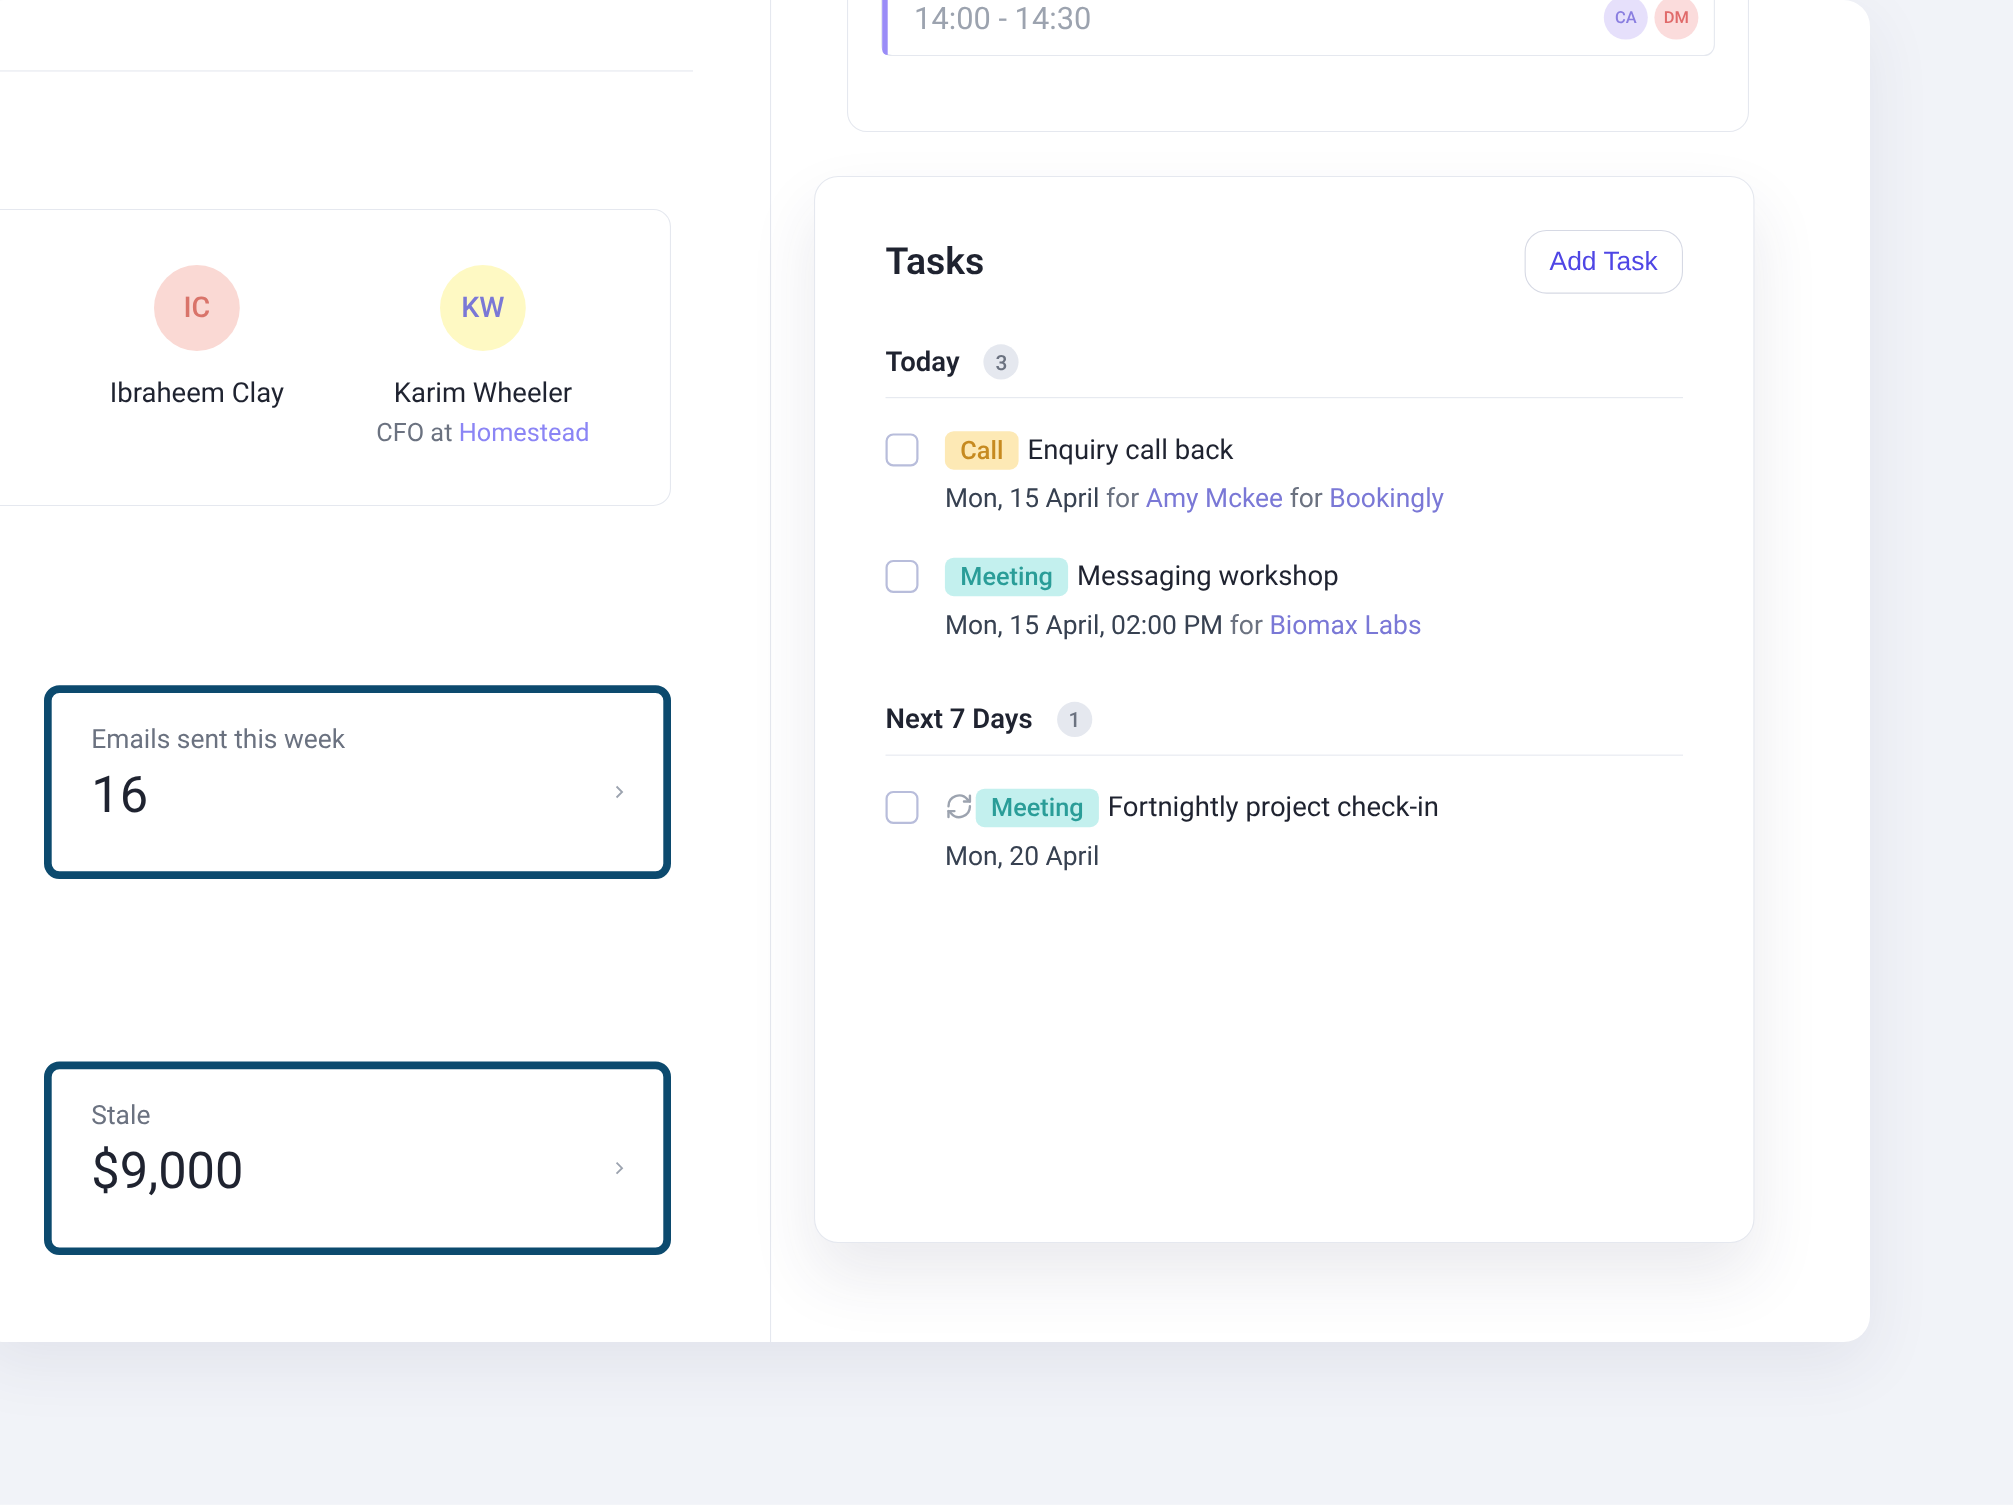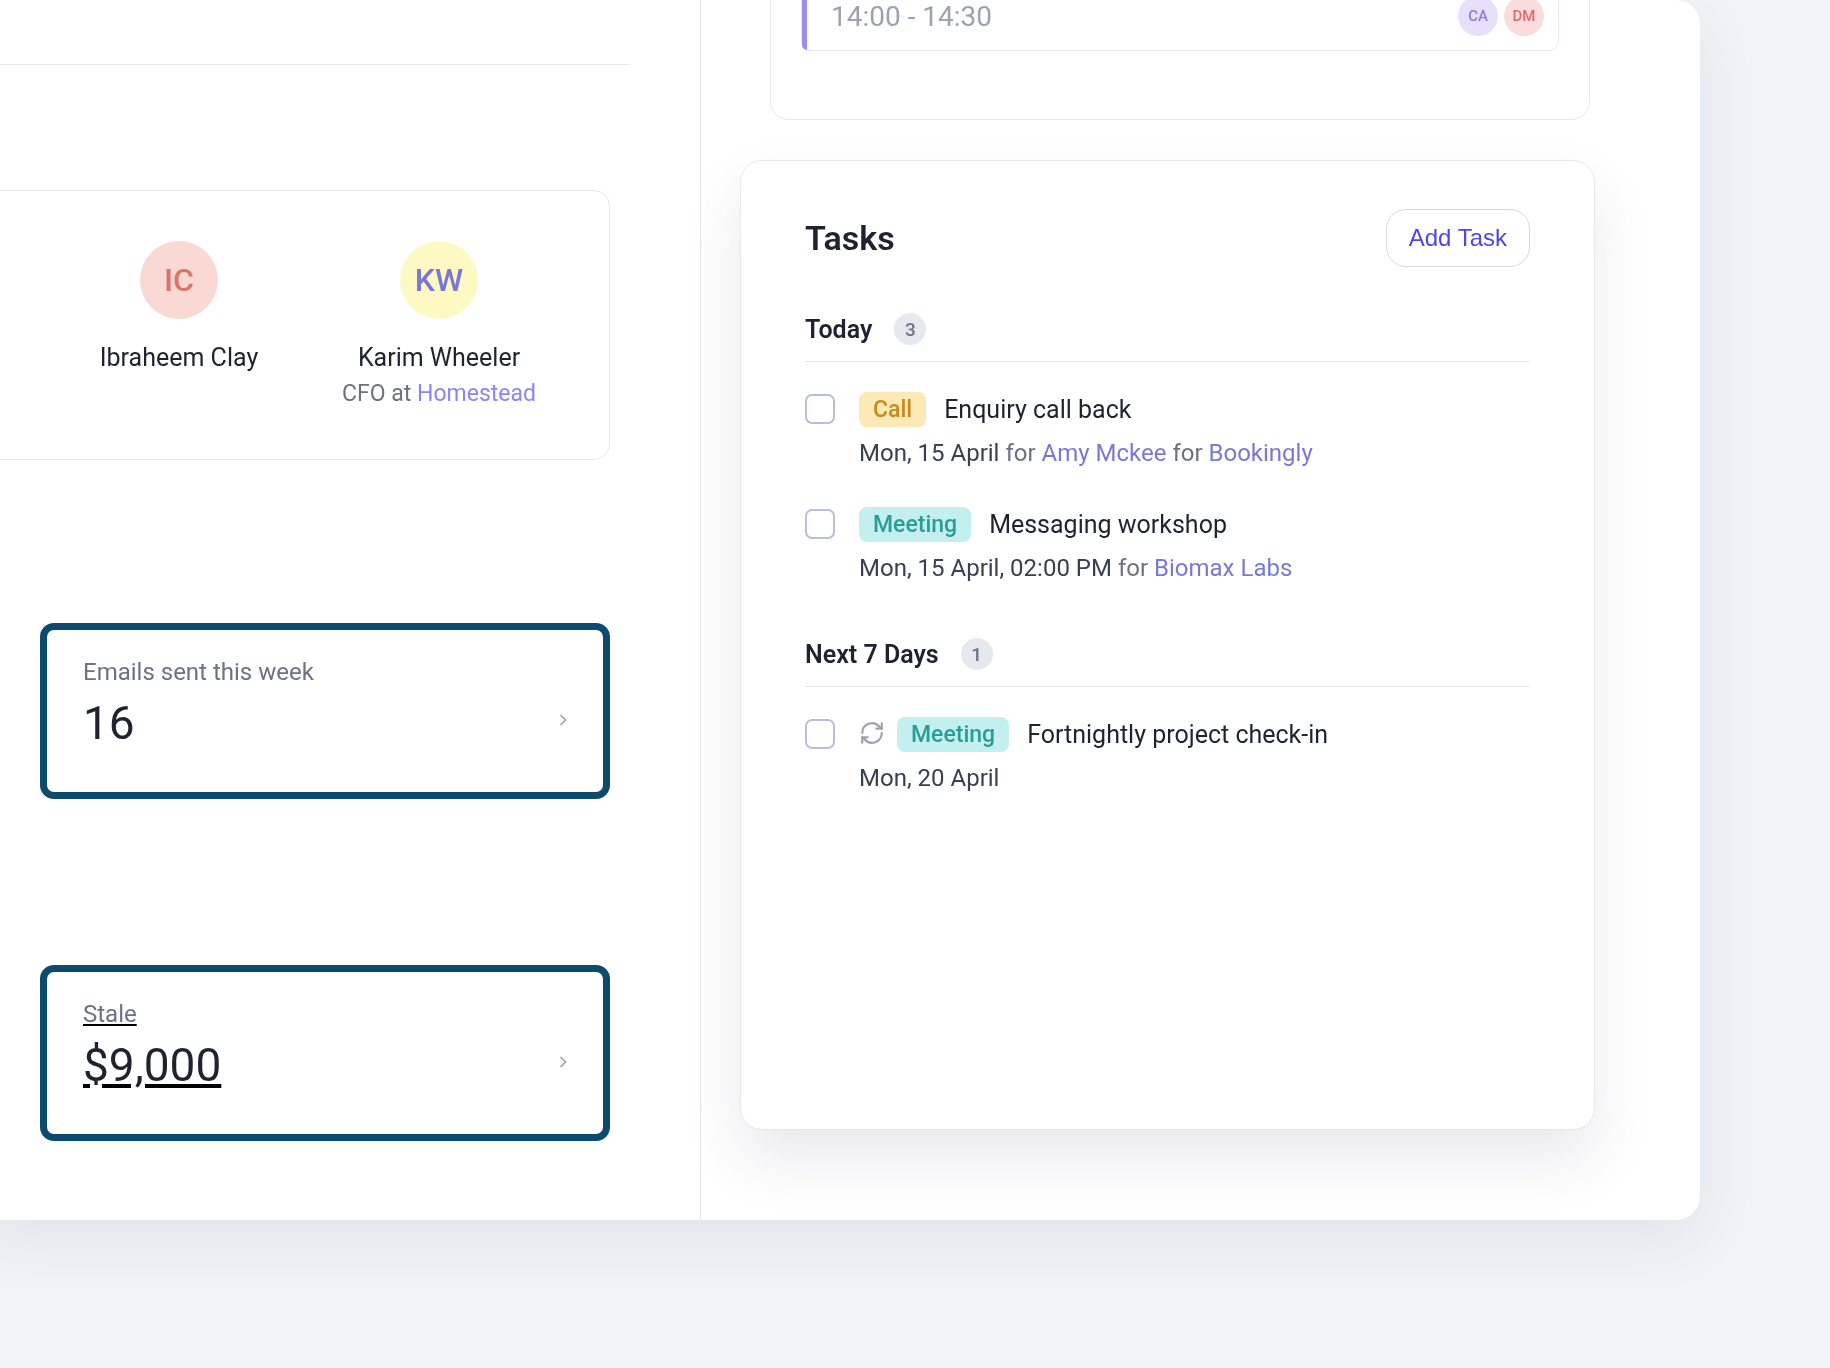--- a/index.html
+++ b/index.html
@@ -38,21 +38,21 @@
     padding-right: 40px;
   }
   .contact {
     width: 260px;
     text-align: center;
     padding-top: 50px;
   }
   .avatar {
     width: 78px; height: 78px; border-radius: 50%;
     display:flex; align-items:center; justify-content:center;
-    font-size: 32px; font-weight: 500;
+    font-size: 26px; font-weight: 500;
     margin: 0 auto 24px;
   }
   .avatar-ic { background: #fad9d4; color:#d9746a; }
   .avatar-kw { background: #fef9c3; color:#7a78d6; }
   .contact-name { font-size: 25px; color:#1f2330; font-weight:400; }
   .contact-sub { font-size: 23px; color:#6b7280; margin-top: 8px; }
   .contact-link { color:#8b85f5; }
 
   .stat-card {
     position:absolute;
@@ -131,21 +131,21 @@
   .count-badge {
     background:#e5e8ef; color:#6b7280; font-size:19px; font-weight:500;
     width:32px; height:32px; border-radius:50%;
     display:flex; align-items:center; justify-content:center;
   }
   .task-row { display:flex; gap:24px; margin-bottom: 40px; }
   .checkbox {
     width:30px; height:30px; border:2px solid #b8bddb; border-radius:7px; flex-shrink:0; margin-top: 2px; cursor:pointer; background:#fff;
   }
   .task-body { flex:1; }
-  .task-line1 { display:flex; align-items:center; gap:18px; flex-wrap:wrap; }
+  .task-line1 { display:flex; align-items:center; gap:8px; flex-wrap:wrap; }
   .tag {
     font-size: 23px; padding: 4px 14px; border-radius:8px; font-weight:500;
   }
   .tag-call { background:#fde9b5; color:#c68a1f; }
   .tag-meeting { background:#c3f0ee; color:#2a9d98; }
   .tag-task { background:#fbd5e6; color:#d6509a; }
   .task-title { font-size:25px; color:#1f2330; }
   .task-meta { font-size:24px; color:#374151; margin-top: 12px; }
   .meta-light { color:#6b7280; }
   .meta-link { color:#7a78d6; }
@@ -178,21 +178,21 @@
   <div class="stat-card" style="top:623px;">
     <div class="stat-label">Emails sent this week</div>
     <div class="stat-value">16</div>
     <span class="stat-chevron">
       <svg viewBox="0 0 24 24" fill="none" stroke-width="2">
           <polyline points="9 6 15 12 9 18"></polyline>
         </svg>
     </span>
   </div>
 
-  <div class="stat-card" style="top:965px;text-decoration:underline;">
+  <div class="stat-card" style="top:965px;">
     <div class="stat-label">Stale</div>
     <div class="stat-value">$9,000</div>
     <span class="stat-chevron">
       <svg viewBox="0 0 24 24" fill="none" stroke-width="2">
           <polyline points="9 6 15 12 9 18"></polyline>
         </svg>
     </span>
   </div>
 
   <div class="vert-divider"></div>

